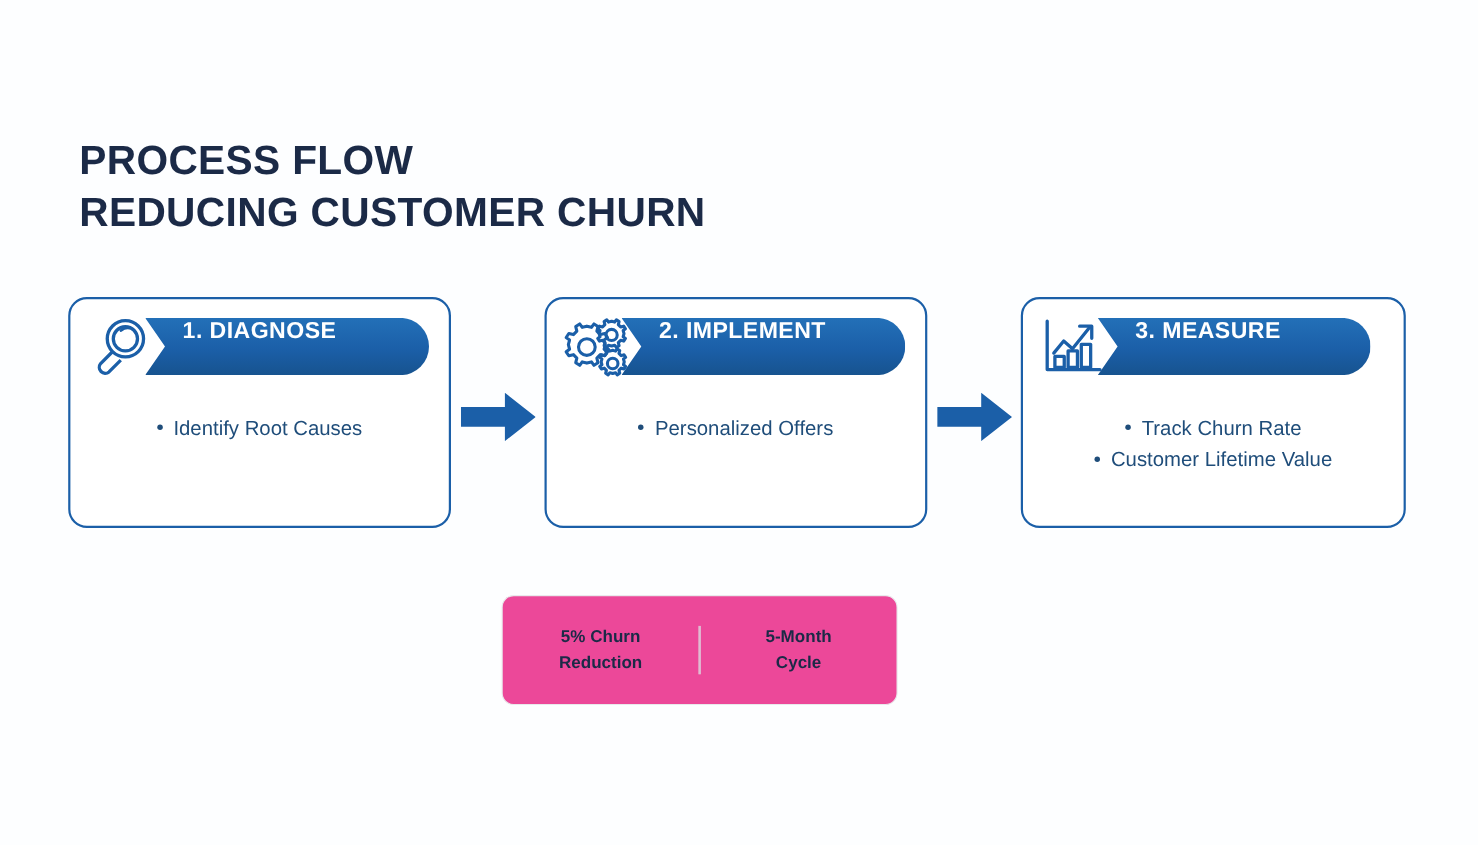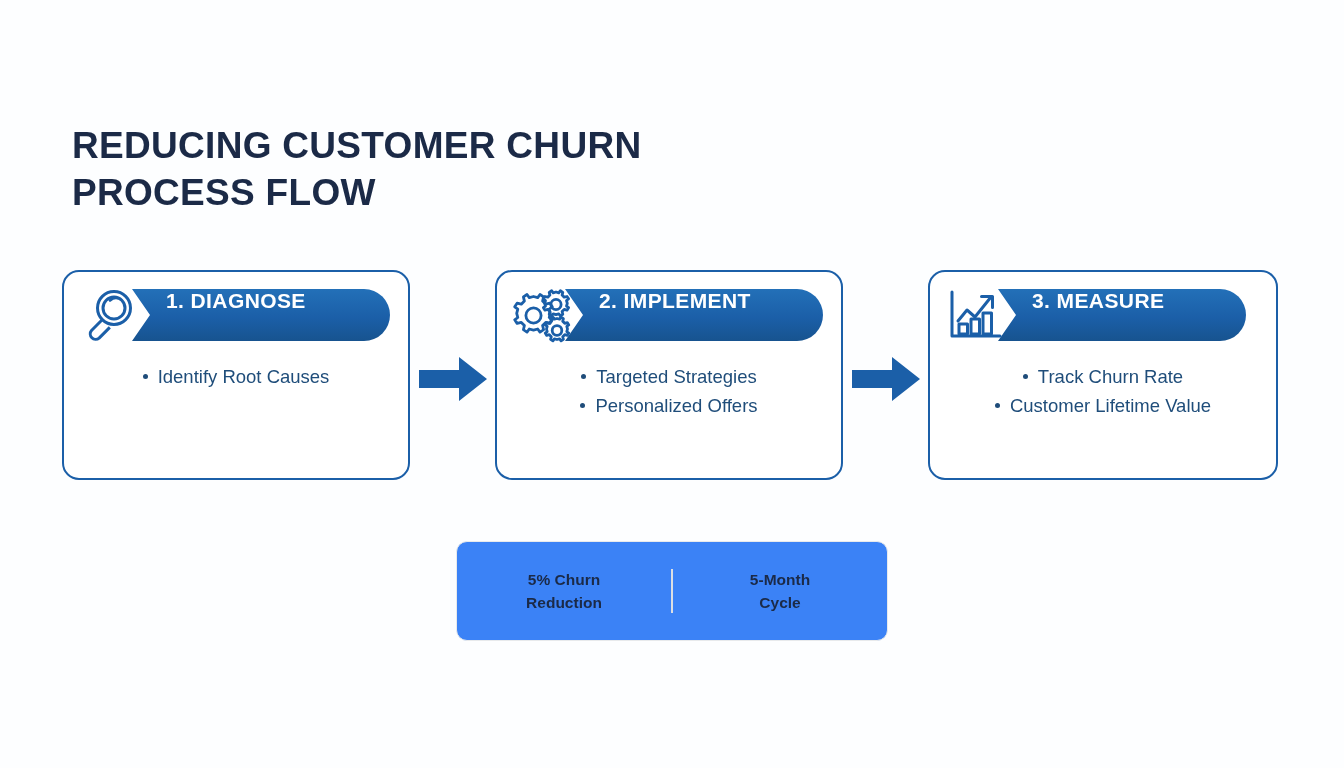--- a/index.html
+++ b/index.html
@@ -92,21 +92,21 @@
     font-size: 21px;
     font-weight: bold;
     letter-spacing: 0.4px;
     white-space: nowrap;
   }
   .card-3 .ribbon { margin-right: 30px; }
 
   
   .bullets {
     list-style: none;
-    margin-top: 4px;
+    margin-top: 16px;
     padding: 0 18px;
     text-align: center;
   }
   .bullets li {
     font-size: 18.5px;
     line-height: 29px;
     color: #1f4d7a;
     white-space: nowrap;
   }
   .bullets li .dot {
@@ -129,23 +129,23 @@
   }
   .arrow-1 { left: 357px; }
   .arrow-2 { left: 790px; }
   .flow-arrow svg { display: block; }
 
   
   .stats-bar {
     position: absolute;
     left: 456px;
     top: 541px;
-    width: 432px;
+    width: 360px;
     height: 100px;
-    background: #3b82f6;
+    background: #ec4899;
     border: 1px solid #e8eaec;
     border-radius: 11px;
     display: flex;
     align-items: center;
   }
   .stat {
     flex: 1 1 0;
     text-align: center;
     font-size: 15.5px;
     font-weight: bold;
@@ -158,22 +158,22 @@
     width: 1px;
     height: 44px;
     background: #dcdfe3;
     flex: 0 0 1px;
   }
 </style>
 </head>
 <body>
 
 <h1 class="page-title">
+  <span class="line">PROCESS FLOW</span>
   <span class="line">REDUCING CUSTOMER CHURN</span>
-  <span class="line">PROCESS FLOW</span>
 </h1>
 
 <div class="flow-row">
 
   <div class="card card-1">
     <div class="card-header">
       <span class="step-icon">
         <svg width="58" height="56" viewBox="0 0 58 56" fill="none">
           <circle cx="34" cy="21" r="16.5" stroke="#1b5fa8" stroke-width="3"></circle>
           <circle cx="34" cy="21" r="11" stroke="#1b5fa8" stroke-width="3"></circle>
@@ -208,21 +208,20 @@
             <path d="M45 31.5 l2.6 0.7 1.5-2 2.3 1.5 -0.7 2.6 2 2 2.6-0.7 1.5 2.3 -2 1.5 0.7 2.6 -0.7 2.6 2 1.5 -1.5 2.3 -2.6-0.7 -2 2 0.7 2.6 -2.3 1.5 -1.5-2 -2.6 0.7 -2.6-0.7 -1.5 2 -2.3-1.5 0.7-2.6 -2-2 -2.6 0.7 -1.5-2.3 2-1.5 -0.7-2.6 0.7-2.6 -2-1.5 1.5-2.3 2.6 0.7 2-2 -0.7-2.6 2.3-1.5 1.5 2 z"></path>
             <circle cx="45" cy="43.5" r="4.8"></circle>
           </g>
         </svg>
       </span>
       <div class="ribbon">
         <span class="ribbon-label">2. IMPLEMENT</span>
       </div>
     </div>
     <ul class="bullets">
-      <li><span class="dot"></span><span>Targeted Strategies</span></li>
       <li><span class="dot"></span><span>Personalized Offers</span></li>
     </ul>
   </div>
 
   <div class="flow-arrow arrow-2">
     <svg width="68" height="44" viewBox="0 0 68 44" fill="none">
       <path d="M0 13 H40 V0 L68 22 L40 44 V31 H0 Z" fill="#1b5fa8"></path>
     </svg>
   </div>
 

